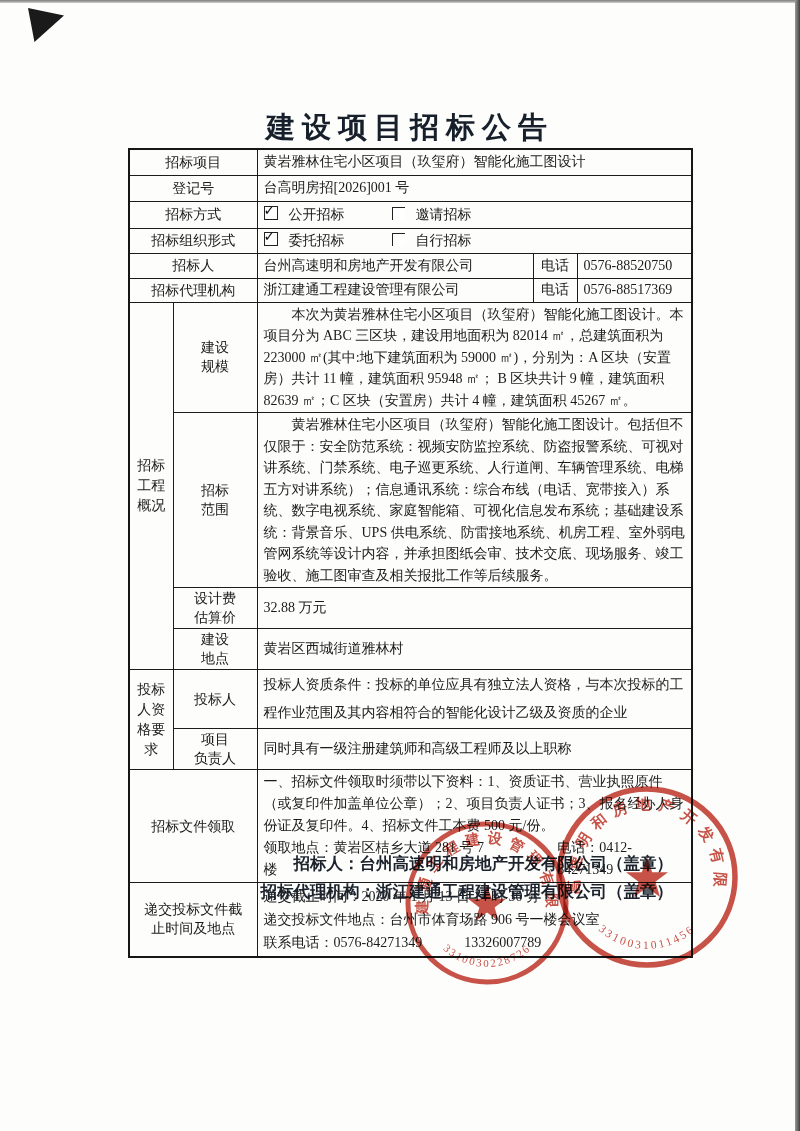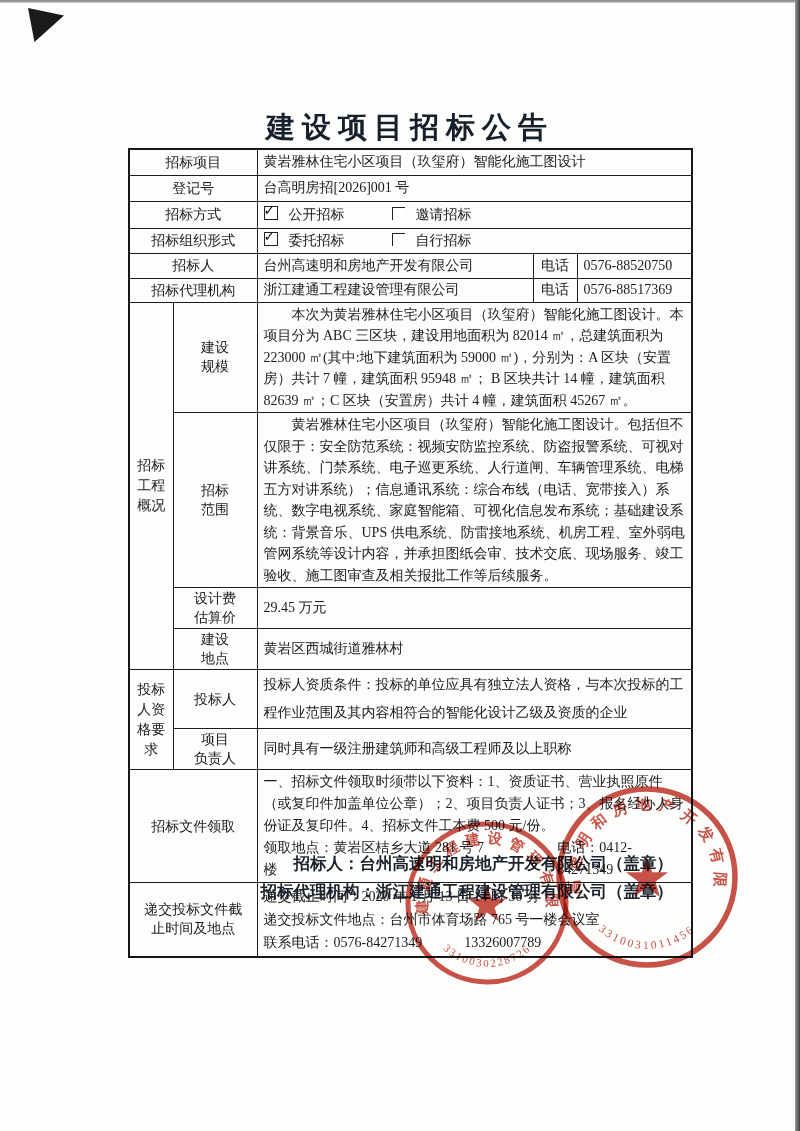--- a/index.html
+++ b/index.html
@@ -106,31 +106,31 @@
     <td class="val">浙江建通工程建设管理有限公司</td>
     <td class="phone-lab">电话</td>
     <td class="val">0576-88517369</td>
   </tr>
   <tr style="height:89px">
     <td rowspan="4" class="grouplab">招标
 工程
 概况</td>
     <td class="lab">建设
 规模</td>
-    <td colspan="3" class="par indent">本次为黄岩雅林住宅小区项目（玖玺府）智能化施工图设计。本项目分为 ABC 三区块，建设用地面积为 82014 ㎡，总建筑面积为 223000 ㎡(其中:地下建筑面积为 59000 ㎡)，分别为：A 区块（安置房）共计 7 幢，建筑面积 95948 ㎡； B 区块共计 14 幢，建筑面积 82639 ㎡；C 区块（安置房）共计 4 幢，建筑面积 45267 ㎡。</td>
+    <td colspan="3" class="par indent">本次为黄岩雅林住宅小区项目（玖玺府）智能化施工图设计。本项目分为 ABC 三区块，建设用地面积为 82014 ㎡，总建筑面积为 223000 ㎡(其中:地下建筑面积为 59000 ㎡)，分别为：A 区块（安置房）共计 11 幢，建筑面积 95948 ㎡； B 区块共计 9 幢，建筑面积 82639 ㎡；C 区块（安置房）共计 4 幢，建筑面积 45267 ㎡。</td>
   </tr>
   <tr style="height:129px">
     <td class="lab">招标
 范围</td>
     <td colspan="3" class="par indent">黄岩雅林住宅小区项目（玖玺府）智能化施工图设计。包括但不仅限于：安全防范系统：视频安防监控系统、防盗报警系统、可视对讲系统、门禁系统、电子巡更系统、人行道闸、车辆管理系统、电梯五方对讲系统）；信息通讯系统：综合布线（电话、宽带接入）系统、数字电视系统、家庭智能箱、可视化信息发布系统；基础建设系统：背景音乐、UPS 供电系统、防雷接地系统、机房工程、室外弱电管网系统等设计内容，并承担图纸会审、技术交底、现场服务、竣工验收、施工图审查及相关报批工作等后续服务。</td>
   </tr>
   <tr style="height:40px">
     <td class="lab">设计费
 估算价</td>
-    <td colspan="3" class="val">29.45 万元</td>
+    <td colspan="3" class="val">32.88 万元</td>
   </tr>
   <tr style="height:36px">
     <td class="lab">建设
 地点</td>
     <td colspan="3" class="val">黄岩区西城街道雅林村</td>
   </tr>
   <tr style="height:54px">
     <td rowspan="2" class="grouplab">投标
 人资
 格要
@@ -152,21 +152,21 @@
         <span class="pickup-gap"></span>
         <span>电话：0412-84271349</span>
       </div>
     </td>
   </tr>
   <tr style="height:74px">
     <td colspan="2" class="lab">递交投标文件截
 止时间及地点</td>
     <td colspan="3" class="par" style="line-height:23px">
       <div>递交截止时间：2020 年 1 月 13 日 14 时 30 分</div>
-      <div>递交投标文件地点：台州市体育场路 765 号一楼会议室</div>
+      <div>递交投标文件地点：台州市体育场路 906 号一楼会议室</div>
       <div class="two-col-line">
         <span>联系电话：0576-84271349</span>
         <span class="contact-gap"></span>
         <span>13326007789</span>
       </div>
     </td>
   </tr>
 </tbody>
     </table>
 </div>

